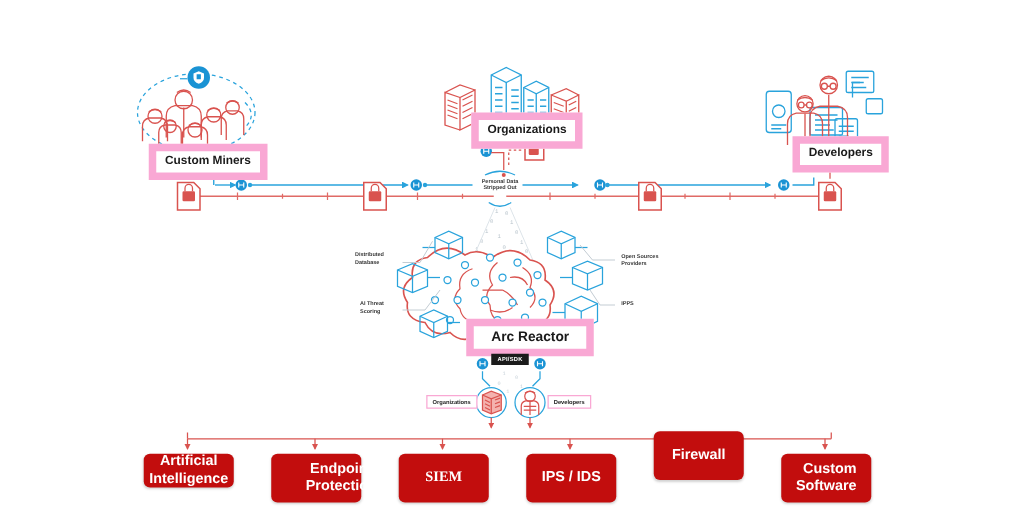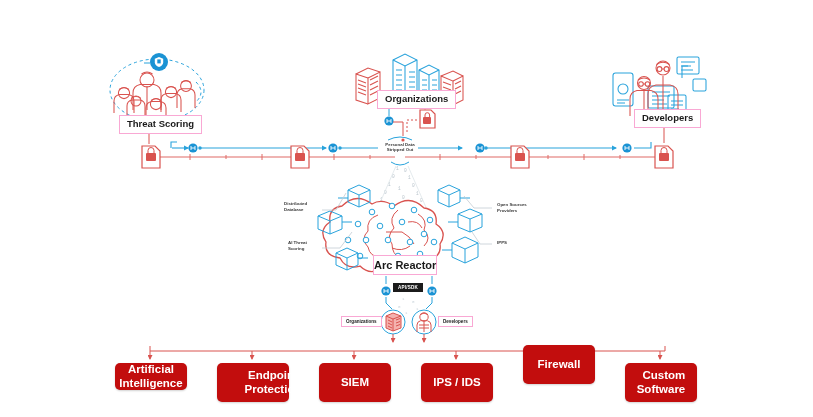--- a/index.html
+++ b/index.html
@@ -18,29 +18,29 @@
   #canvas {
     position: absolute;
     inset: 0;
     width: 813px;
     height: 417px;
   }
   .lbl {
     position: absolute;
     box-sizing: border-box;
     background: #ffffff;
-    border: 1px solid #f9a8d4;
+    border: 6px solid #f9a8d4;
     color: #1a1a1a;
     text-align: center;
     line-height: 1.12;
     white-space: nowrap;
     font-weight: bold;
   }
   .lbl-lg { font-size: 9.5px; padding: 3px 7px; }
-  .lbl-md { font-size: 11px; padding: 3px 0; }
+  .lbl-md { font-size: 11px; padding: 3px 14px; }
   .lbl-sm { font-size: 4.6px; padding: 2px 4px; border-width: 0.7px; }
   .plain {
     position: absolute;
     font-size: 4.4px;
     line-height: 1.25;
     color: #3a3a3a;
     font-weight: bold;
     white-space: pre-line;
     text-align: left;
   }
@@ -423,21 +423,21 @@
     <path d="M150 351 v-5 M665 351 v-5"></path>
     <path d="M150 351 v8" marker-end="url(#arrRed)"></path>
     <path d="M252 351 v8" marker-end="url(#arrRed)"></path>
     <path d="M354 351 v8" marker-end="url(#arrRed)"></path>
     <path d="M456 351 v8" marker-end="url(#arrRed)"></path>
     <path d="M558 351 v8" marker-end="url(#arrRed)"></path>
     <path d="M660 351 v8" marker-end="url(#arrRed)"></path>
   </g>
 </svg>
 
-<div class="lbl lbl-lg" style="left:119px; top:115px;">Threat Scoring</div>
+<div class="lbl lbl-lg" style="left:119px; top:115px;">Custom Miners</div>
 
 <div class="lbl lbl-lg" style="left:377px; top:90px;">Organizations</div>
 
 <div class="lbl lbl-lg" style="left:634px; top:109px;">Developers</div>
 
 <div class="pd-lbl" style="left:372px; top:142px; width:56px;">Personal Data
 Stripped Out</div>
 
 <div class="lbl lbl-md" style="left:373px; top:255px;">Arc Reactor</div>
 
@@ -451,17 +451,17 @@
 Providers</div>
 <div class="plain right" style="left:497px; top:240px; width:40px;">IPPS</div>
 
 <div class="lbl lbl-sm" style="left:341px; top:316px;">Organizations</div>
 <div class="lbl lbl-sm" style="left:438px; top:316px;">Developers</div>
 
 <div class="cat" style="left:115px; top:363px; width:72px; height:27px;">Artificial
 Intelligence</div>
 <div class="cat" style="left:217px; top:363px; width:72px; height:39px;padding-left:40px;">Endpoint
 Protection</div>
-<div class="cat" style="left:319px; top:363px; width:72px; height:39px;">SIEM</div>
+<div class="cat" style="left:319px; top:363px; width:72px; height:39px;font-family:Liberation Serif, serif;">SIEM</div>
 <div class="cat" style="left:421px; top:363px; width:72px; height:39px;text-align:center;">IPS / IDS</div>
 <div class="cat" style="left:523px; top:345px; width:72px; height:39px;">Firewall</div>
 <div class="cat" style="left:625px; top:363px; width:72px; height:39px;text-align:right;">Custom
 Software</div>
 
 </body></html>

